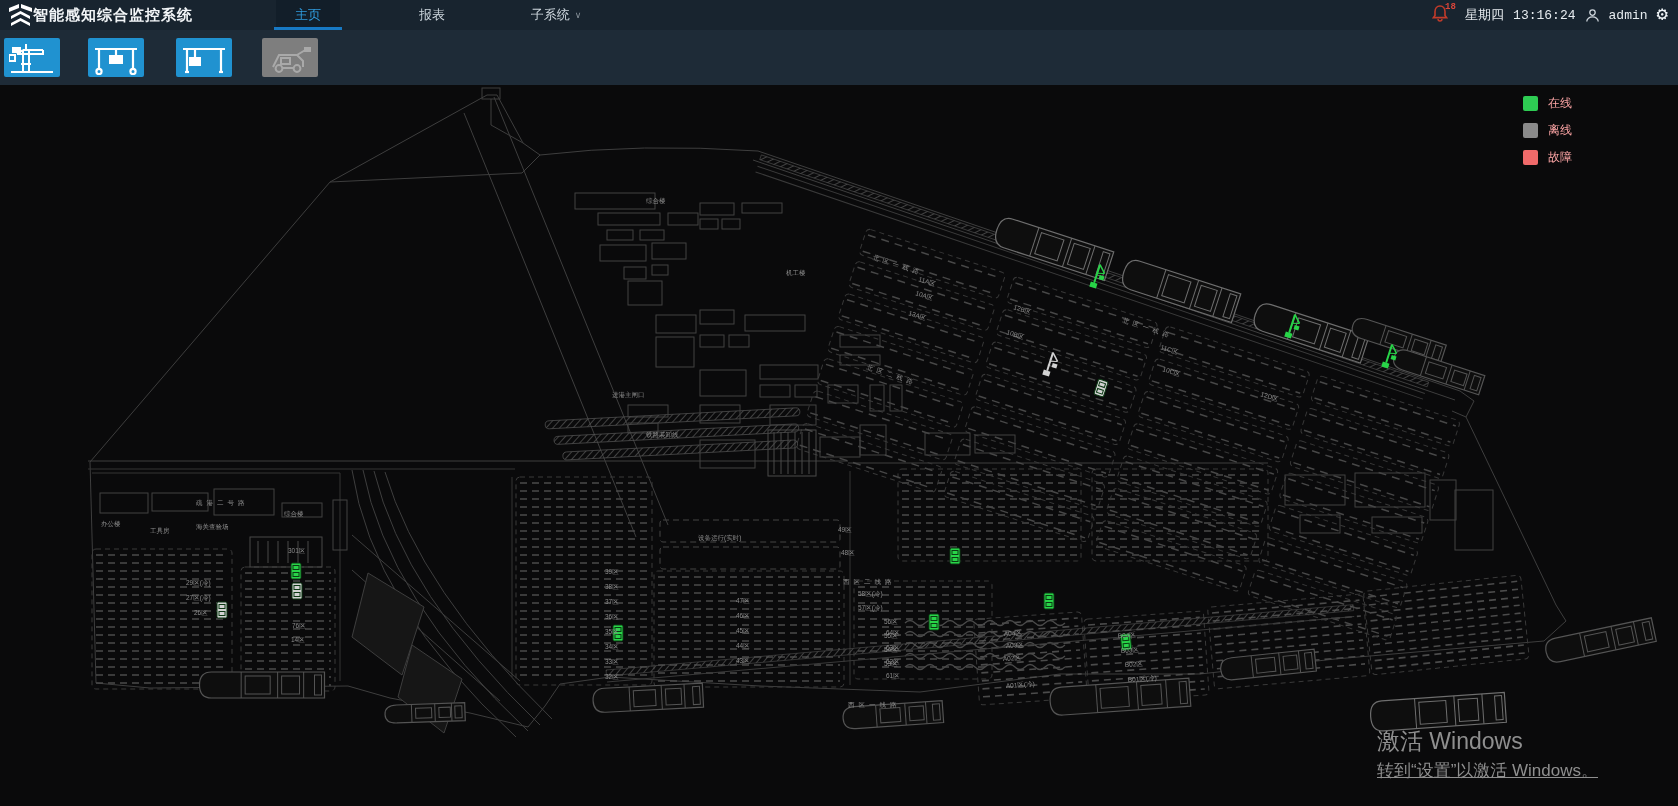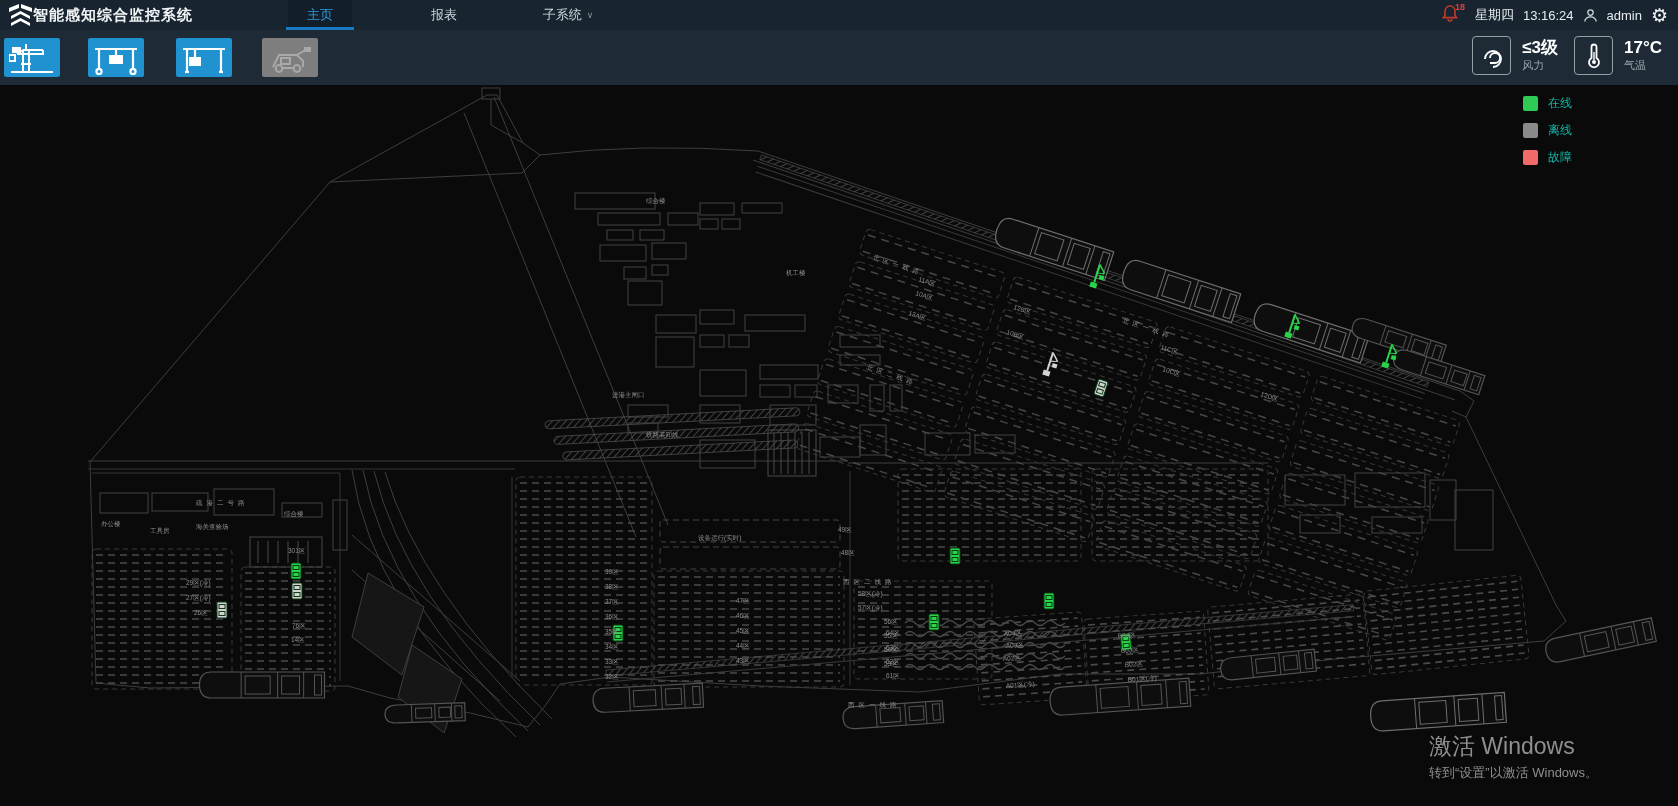--- a/index.html
+++ b/index.html
@@ -2,51 +2,51 @@
 <html><head>
 <meta charset="utf-8">
 <style>
   html,body{margin:0;padding:0;background:#0a0a0b;width:1678px;height:806px;overflow:hidden;
     font-family:"Liberation Sans","DejaVu Sans",sans-serif;}
   
   .topbar{position:relative;height:30px;background:#18242f;color:#e8edf1;display:flex;align-items:center;z-index:5;}
   .brand{display:flex;align-items:center;gap:0;padding-left:8px;}
   .brand svg{display:block;}
   .app-title{font-size:15px;font-weight:bold;letter-spacing:1px;color:#f2f5f7;}
-  .tabs{position:absolute;left:288px;top:0;height:30px;display:flex;justify-content:center;}
+  .tabs{position:absolute;left:276px;top:0;height:30px;display:flex;justify-content:center;}
   .tab{width:64px;margin-right:60px;height:30px;display:flex;align-items:center;justify-content:center;
        font-size:13px;color:#cdd6dd;cursor:pointer;position:relative;}
   .tab.active{background:#121e29;color:#2f9bdc;}
   .tab.active::after{content:"";position:absolute;left:-2px;right:-2px;bottom:0;height:3px;background:#1779c4;}
   .tab .chev{font-size:9px;color:#8a949c;margin-left:5px;}
-  .top-right{position:absolute;right:10px;top:0;height:30px;display:flex;align-items:center;gap:9px;font-size:13px;color:#e6ebef;}
+  .top-right{position:absolute;right:10px;top:0;height:30px;display:flex;align-items:center;gap:9px;font-size:13px;color:#e6ebef;font-family:Liberation Mono, monospace;}
   .bell-wrap{position:relative;width:24px;height:22px;cursor:pointer;}
   .bell-wrap .badge{position:absolute;top:-2px;left:13px;font-size:9px;color:#d8453a;font-weight:bold;}
   .icon-user{color:#cfd6dc;}
   .gear{font-size:19px;color:#eef3f6;cursor:pointer;line-height:1;}
   
   .toolbar{position:relative;height:55px;background:#1e2b37;z-index:4;}
   .tool-btn{position:absolute;top:8px;width:56px;height:39px;border-radius:2px;background:#2092d0;
      display:flex;align-items:center;justify-content:center;cursor:pointer;border:none;padding:0;}
   .tool-btn.disabled{background:#7e7e7e;cursor:default;}
   .weather{position:absolute;right:16px;top:6px;display:flex;align-items:center;gap:16px;color:#fff;}
   .wx-tile{display:flex;align-items:center;gap:11px;}
   .wx-box{width:37px;height:37px;border:1px solid #98a0a6;border-radius:4px;display:flex;align-items:center;justify-content:center;}
   .wx-val{font-size:17px;font-weight:bold;line-height:1.15;}
   .wx-lab{font-size:11px;color:#9aa6ae;}
   
   .map{position:relative;width:1678px;height:721px;background:#0a0a0b;overflow:hidden;}
   .map svg{position:absolute;left:0;top:0;}
   .legend{position:absolute;right:106px;top:10px;display:flex;flex-direction:column;gap:10px;z-index:6;}
   .legend-row{display:flex;align-items:center;gap:10px;}
   .legend-swatch{width:15px;height:15px;border-radius:2px;}
-  .legend-label{font-size:12px;color:#14b8a6;}
+  .legend-label{font-size:12px;color:#fca5a5;}
   .watermark{position:absolute;right:80px;bottom:24px;color:#8f8f8f;z-index:6;pointer-events:none;}
   .wm1{font-size:23px;line-height:1.2;}
-  .wm2{font-size:13px;margin-top:3px;}
+  .wm2{font-size:17px;margin-top:3px;text-decoration:underline;}
   .corner-bell{position:absolute;right:-3px;bottom:-7px;z-index:7;cursor:pointer;}
 </style>
 </head>
 <body>
 
 <div class="topbar">
   <div class="brand">
     <svg width="25" height="24" viewBox="0 0 25 24">
       <path d="M1,5 L11,1 L11,5 L1,9 Z" fill="#fff"></path>
         <path d="M13,1 L24,5 L24,9 L13,5 Z" fill="#fff"></path>
@@ -126,47 +126,20 @@
     <svg width="46" height="34" viewBox="0 0 46 34" stroke="#a9a9a9" stroke-width="2" fill="none">
       <path d="M6,26 L12,14 H30 L36,20 V26"></path>
         <path d="M30,14 L40,8"></path>
       <rect x="37" y="6" width="7" height="5" fill="#a9a9a9" stroke="none"></rect>
       <circle cx="12" cy="27.5" r="3.4"></circle>
         <circle cx="30" cy="27.5" r="3.4"></circle>
       <path d="M15,27 H27"></path>
         <rect x="14" y="17" width="9" height="6"></rect>
     </svg>
   </button>
-  <div class="weather">
-    <div class="wx-tile">
-      <div class="wx-box">
-        <svg width="26" height="26" viewBox="0 0 26 26" stroke="#fff" stroke-width="1.8" fill="none">
-          <path d="M6,16 a8,8 0 1 1 8,8"></path>
-            <path d="M11,15 a5,5 0 1 1 5,5 h-5"></path>
-        </svg>
-      </div>
-      <div>
-        <div class="wx-val">≤3级</div>
-        <div class="wx-lab">风力</div>
-      </div>
-    </div>
-    <div class="wx-tile">
-      <div class="wx-box">
-        <svg width="26" height="26" viewBox="0 0 26 26" stroke="#fff" stroke-width="1.8" fill="none">
-          <path d="M10.5,4 a2.5,2.5 0 0 1 5,0 V15 a5,5 0 1 1 -5,0 Z"></path>
-          <circle cx="13" cy="19" r="2" fill="#fff" stroke="none"></circle>
-            <path d="M13,17 V9" stroke-width="1.4"></path>
-        </svg>
-      </div>
-      <div>
-        <div class="wx-val">17°C</div>
-        <div class="wx-lab">气温</div>
-      </div>
-    </div>
-  </div>
 </div>
 
 <div class="map">
   <svg id="map-svg" width="1678" height="721" viewBox="0 0 1678 721">
     <defs>
       <pattern id="hatchP" width="5" height="5" patternUnits="userSpaceOnUse" patternTransform="rotate(45)">
         <line x1="0" y1="0" x2="0" y2="5" stroke="#5a5a5a" stroke-width="1.4"></line>
       </pattern>
     </defs>
     <g id="base" stroke="#3e3e3e" fill="none" stroke-width="1">

